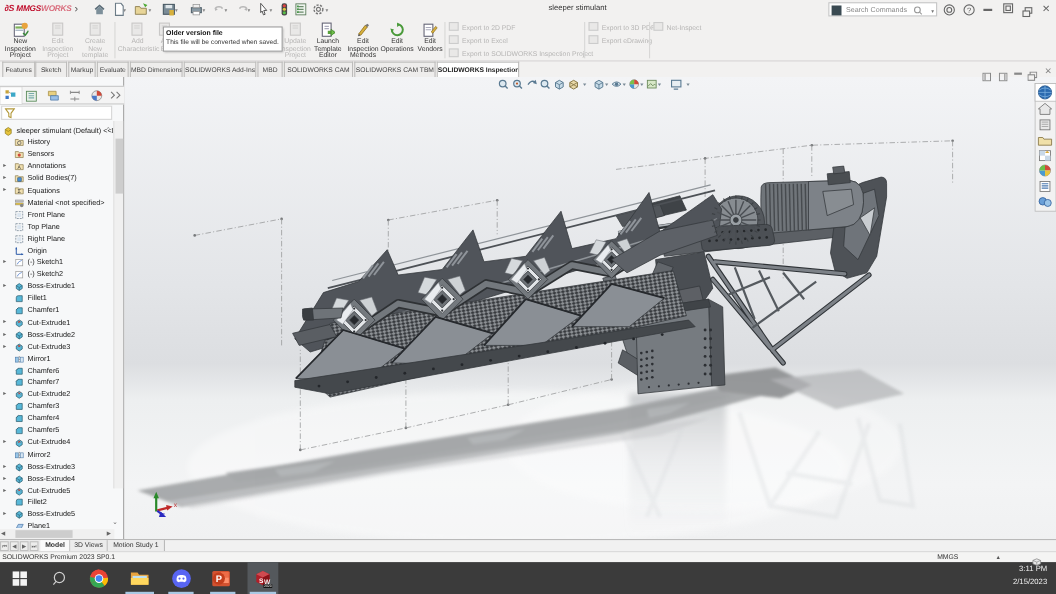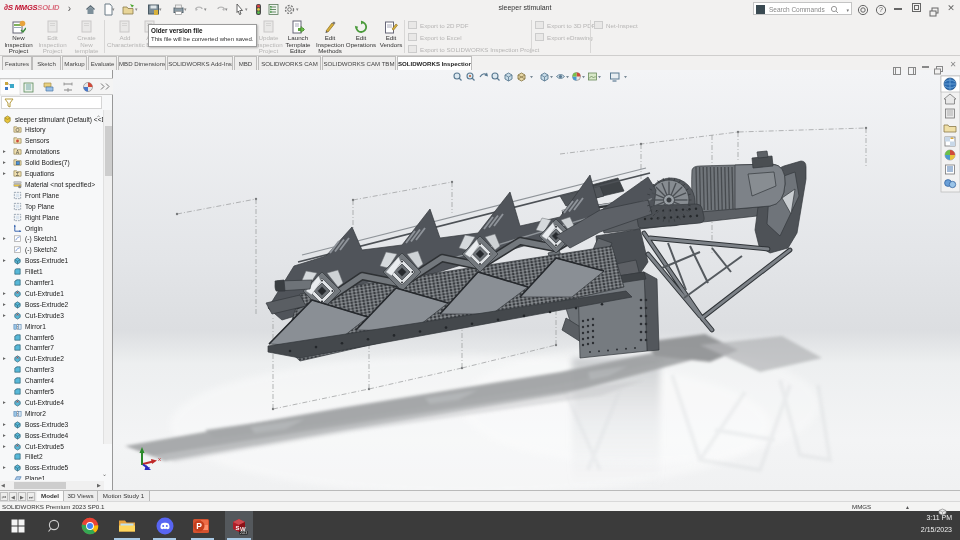--- a/index.html
+++ b/index.html
@@ -39,21 +39,21 @@
 .btab.active{background:#fafafa;font-weight:bold}
 #statusbar{left:0;top:501px;width:960px;height:10px;background:#f4f4f3;border-top:1px solid #d9d9d9;font-size:6.2px;color:#333;line-height:10px}
 
 #taskbar{left:0;top:511px;width:960px;height:29px;background:#3b3b3b}
 .clock{position:absolute;right:8px;color:#f2f2f2;font-size:7px;text-align:right}
 </style></head>
 <body>
 <div id="app">
 
 <div class="abs" id="titlebar"></div>
-<div class="abs logo"><span style="font-size:8px">∂S</span> <span style="color:#c00f2d">MMGS</span><span style="color:#d96c7c">SOLID</span></div>
+<div class="abs logo"><span style="font-size:8px">∂S</span> <span style="color:#c00f2d">MMGS</span><span style="color:#d96c7c">WORKS</span></div>
 <div class="abs ticon" style="left:63px">›</div>
 <div class="abs title-center">sleeper stimulant</div>
 <div class="abs" id="searchbox">
       <div class="slogo"></div>
       <div class="stext">Search Commands</div>
   <svg style="position:absolute;right:12px;top:2px" width="9" height="9" viewBox="0 0 9 9">
         <circle cx="4" cy="4" r="2.6" fill="none" stroke="#999" stroke-width="1"></circle>
         <line x1="6" y1="6" x2="8" y2="8" stroke="#999" stroke-width="1"></line>
       </svg>
   <div style="position:absolute;right:2px;top:4px;font-size:5px;color:#777">▾</div>

